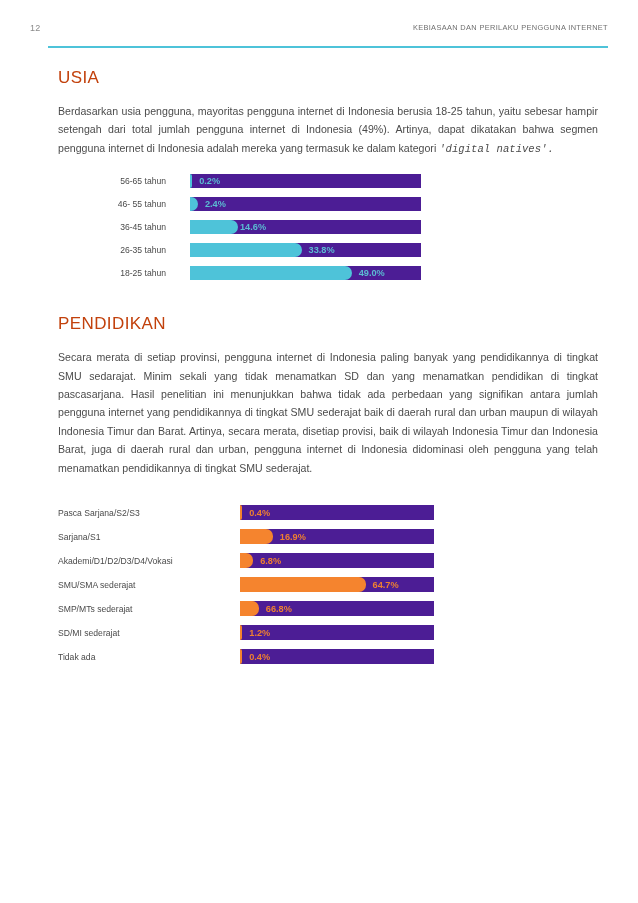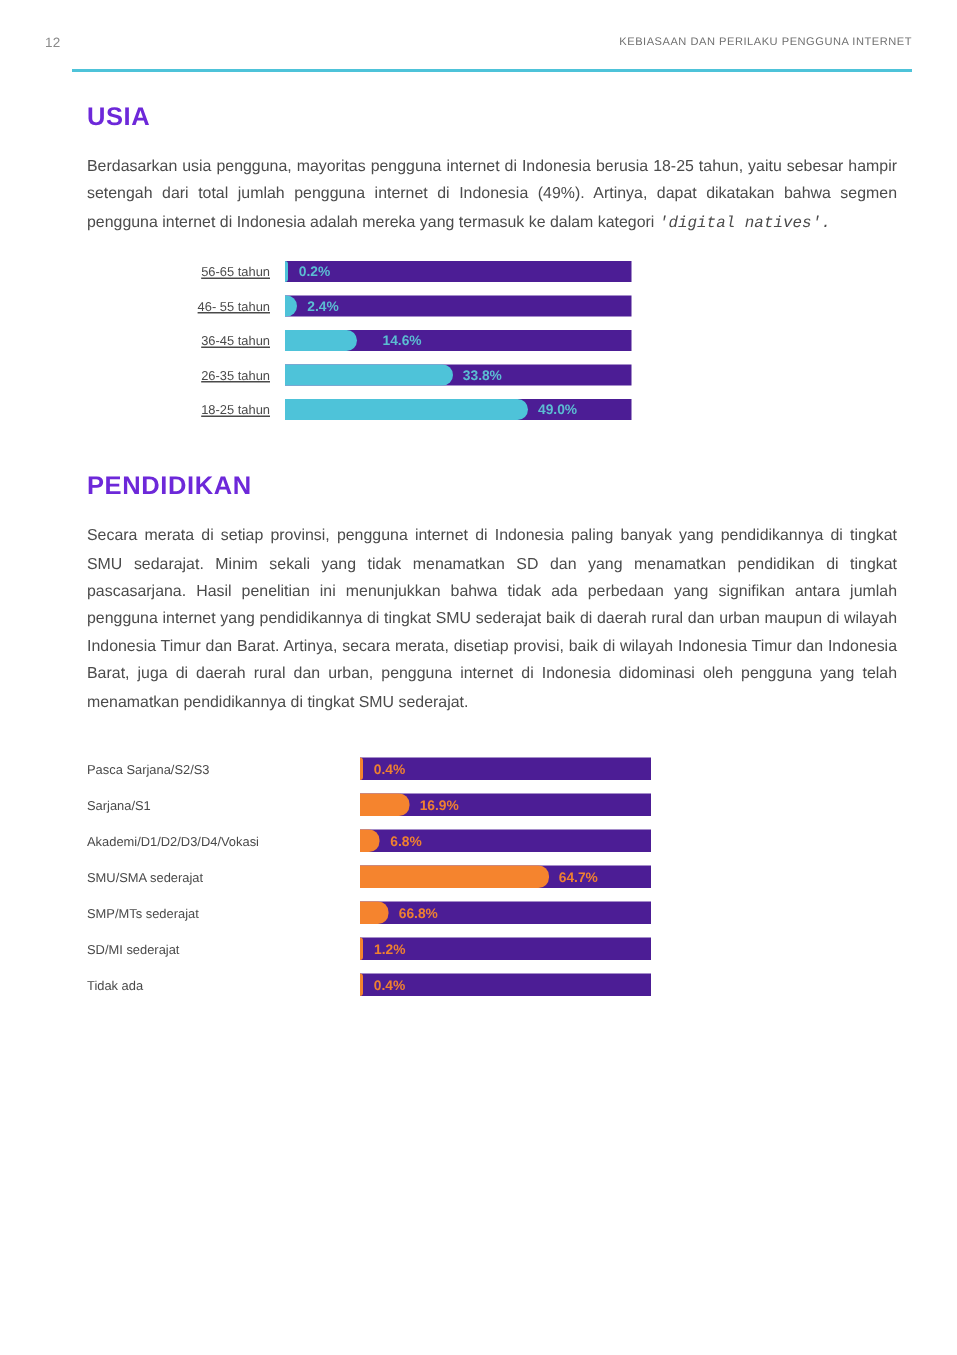--- a/index.html
+++ b/index.html
@@ -60,22 +60,22 @@
   
   .content {
     position: absolute;
     left: 58px;
     top: 68px;
     width: 540px;
   }
 
   .section-title {
     font-size: 17px;
-    font-weight: bold;
-    color: #6d28d9;
+    font-weight: normal;
+    color: #c2410c;
     letter-spacing: 0.4px;
     margin: 0 0 14px 0;
     line-height: 20px;
   }
   .section-title.second {
     margin-top: 0;
   }
 
   .body-text {
     font-size: 10.6px;
@@ -134,23 +134,22 @@
   }
   #chart-usia .chart-row {
     height: 14px;
     margin-bottom: 9px;
   }
   #chart-usia .chart-row:last-child {
     margin-bottom: 0;
   }
   #chart-usia .cat-label {
     width: 132px;
-    padding-right: 10px;
+    padding-right: 24px;
     box-sizing: border-box;
-    text-decoration: underline;
   }
   #chart-usia .track {
     width: 231px;
     height: 14px;
   }
   #chart-usia .bar {
     background: #4ec3d9;
   }
   #chart-usia .val-label {
     color: #5bbdd2;
@@ -214,21 +213,21 @@
           <div class="cat-label">46- 55 tahun</div>
           <div class="track">
             <div class="bar" style="width: 7.92px;"></div>
             <span class="val-label" style="left: 14.92px;">2.4%</span>
           </div>
         </div>
         <div class="chart-row">
           <div class="cat-label">36-45 tahun</div>
           <div class="track">
             <div class="bar" style="width: 48.18px;"></div>
-            <span class="val-label" style="left: 65px;">14.6%</span>
+            <span class="val-label" style="left: 50px;">14.6%</span>
           </div>
         </div>
         <div class="chart-row">
           <div class="cat-label">26-35 tahun</div>
           <div class="track">
             <div class="bar" style="width: 111.54px;"></div>
             <span class="val-label" style="left: 118.54px;">33.8%</span>
           </div>
         </div>
         <div class="chart-row">

